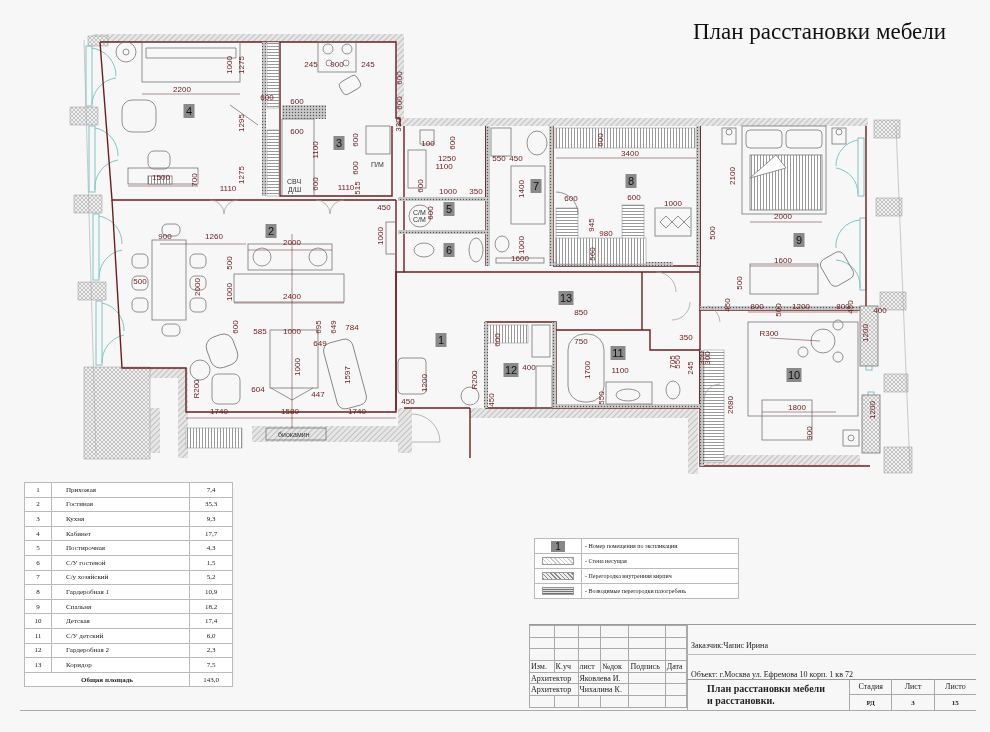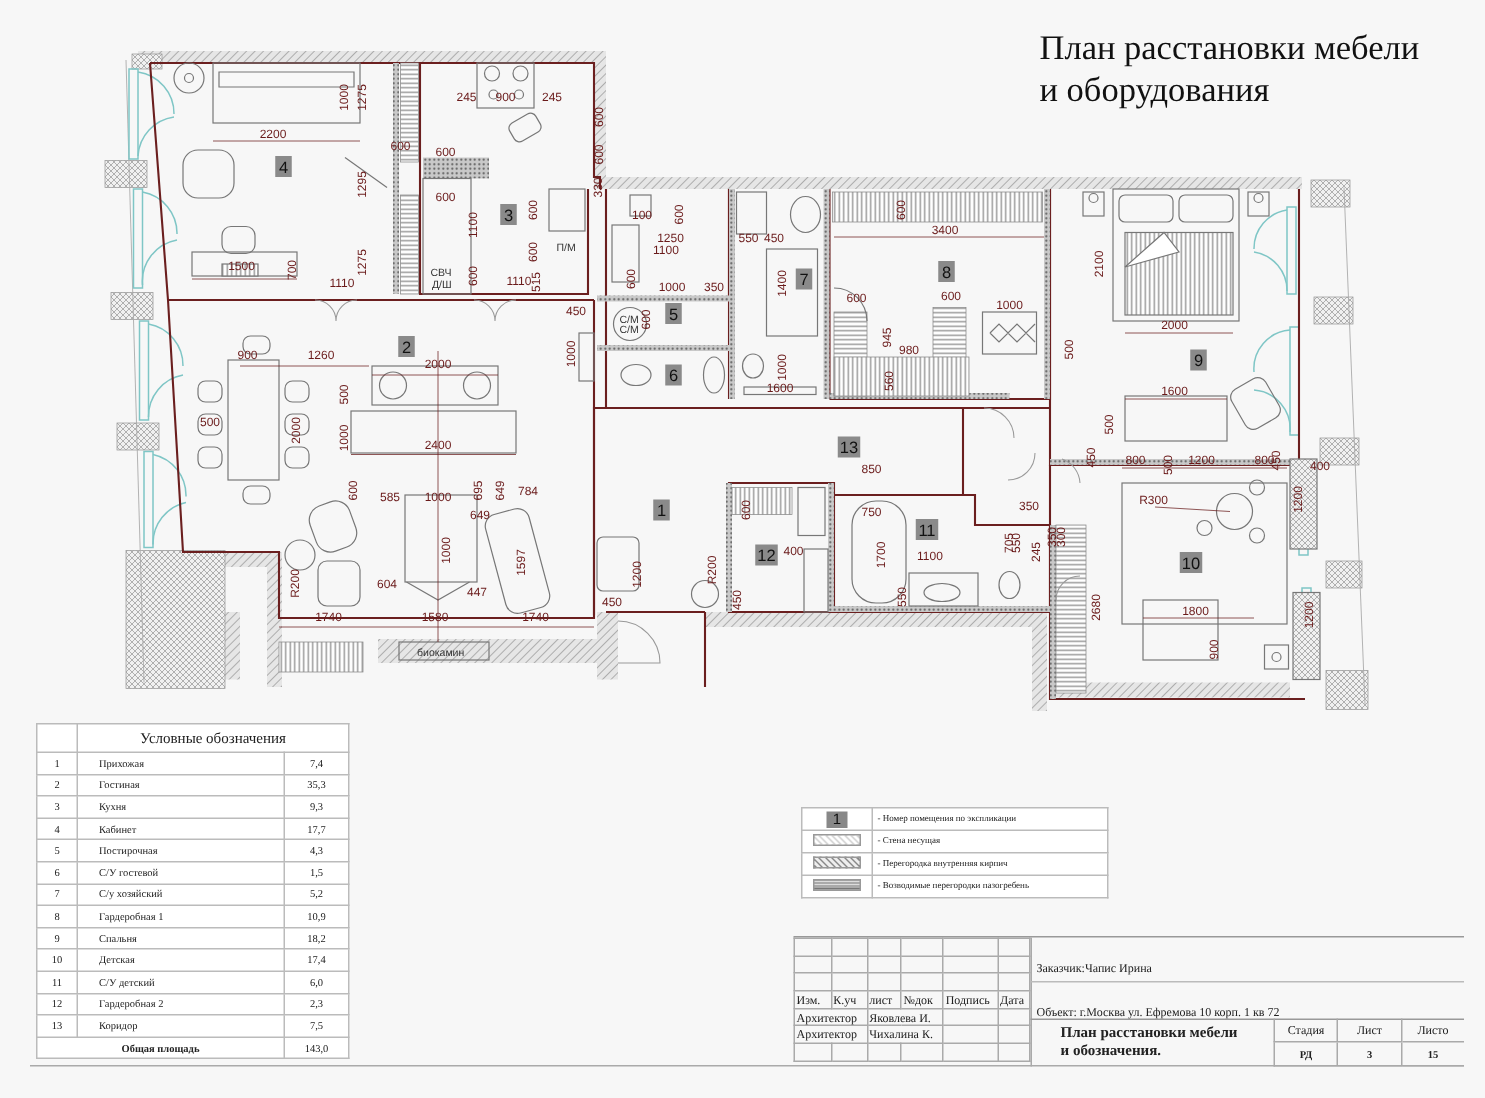--- a/index.html
+++ b/index.html
@@ -38,21 +38,20 @@
   .stamp .meta td{border-left:1px solid #aaa;border-bottom:1px solid #aaa;width:40px;text-align:center;height:13px;font-size:8px;margin-top:32px;}
   .stamp .meta .bv{font-weight:bold;font-size:7px;}
   .stamp .vsep{position:absolute;left:158px;top:0;height:86px;border-left:1px solid #aaa;}
   .bottomline{position:absolute;left:20px;right:14px;top:710px;border-top:1px solid #aaa;}
 </style>
 </head>
 <body>
 
 <div class="title">
   <div>План расстановки мебели</div>
-  <div>и оборудования</div>
 </div>
 
 <svg class="plan" width="990" height="480" viewBox="0 0 990 480">
   <defs>
     <pattern id="diag" width="4" height="4" patternUnits="userSpaceOnUse" patternTransform="rotate(45)">
       <rect width="4" height="4" fill="#e6e6e6"></rect>
         <line x1="0" y1="0" x2="0" y2="4" stroke="#9a9a9a" stroke-width="1"></line>
     </pattern>
     <pattern id="cross" width="4" height="4" patternUnits="userSpaceOnUse">
       <rect width="4" height="4" fill="#f0f0f0"></rect>
@@ -455,24 +454,20 @@
       </g>
       <g>
         <rect x="558.5" y="291" width="15" height="14" fill="#8a8a8a"></rect>
         <text class="rn" x="566" y="302" text-anchor="middle">13</text>
       </g>
     </g>
 </svg>
 
 <table class="legend">
   <tbody id="legend-body">
-    <tr>
-      <td class="n"></td>
-      <td class="hd" colspan="2">Условные обозначения</td>
-    </tr>
   <tr>
         <td class="n">1</td>
     <td class="nm">Прихожая</td>
     <td class="v">7,4</td>
       </tr>
       <tr>
         <td class="n">2</td>
     <td class="nm">Гостиная</td>
     <td class="v">35,3</td>
       </tr>
@@ -616,21 +611,21 @@
         </tr>
   </tbody>
     </table>
   <div class="vsep"></div>
   <div class="cust">Заказчик:Чапис Ирина</div>
   <div class="line1"></div>
   <div class="obj">Объект: г.Москва ул. Ефремова 10 корп. 1 кв 72</div>
   <div class="line2"></div>
   <div class="sheet">
     <div>План расстановки мебели</div>
-    <div>и обозначения.</div>
+    <div>и расстановки.</div>
   </div>
   <table class="meta">
     <tbody>
         <tr>
       <td>Стадия</td>
       <td>Лист</td>
       <td>Листо</td>
     </tr>
     <tr>
       <td class="bv">РД</td>

